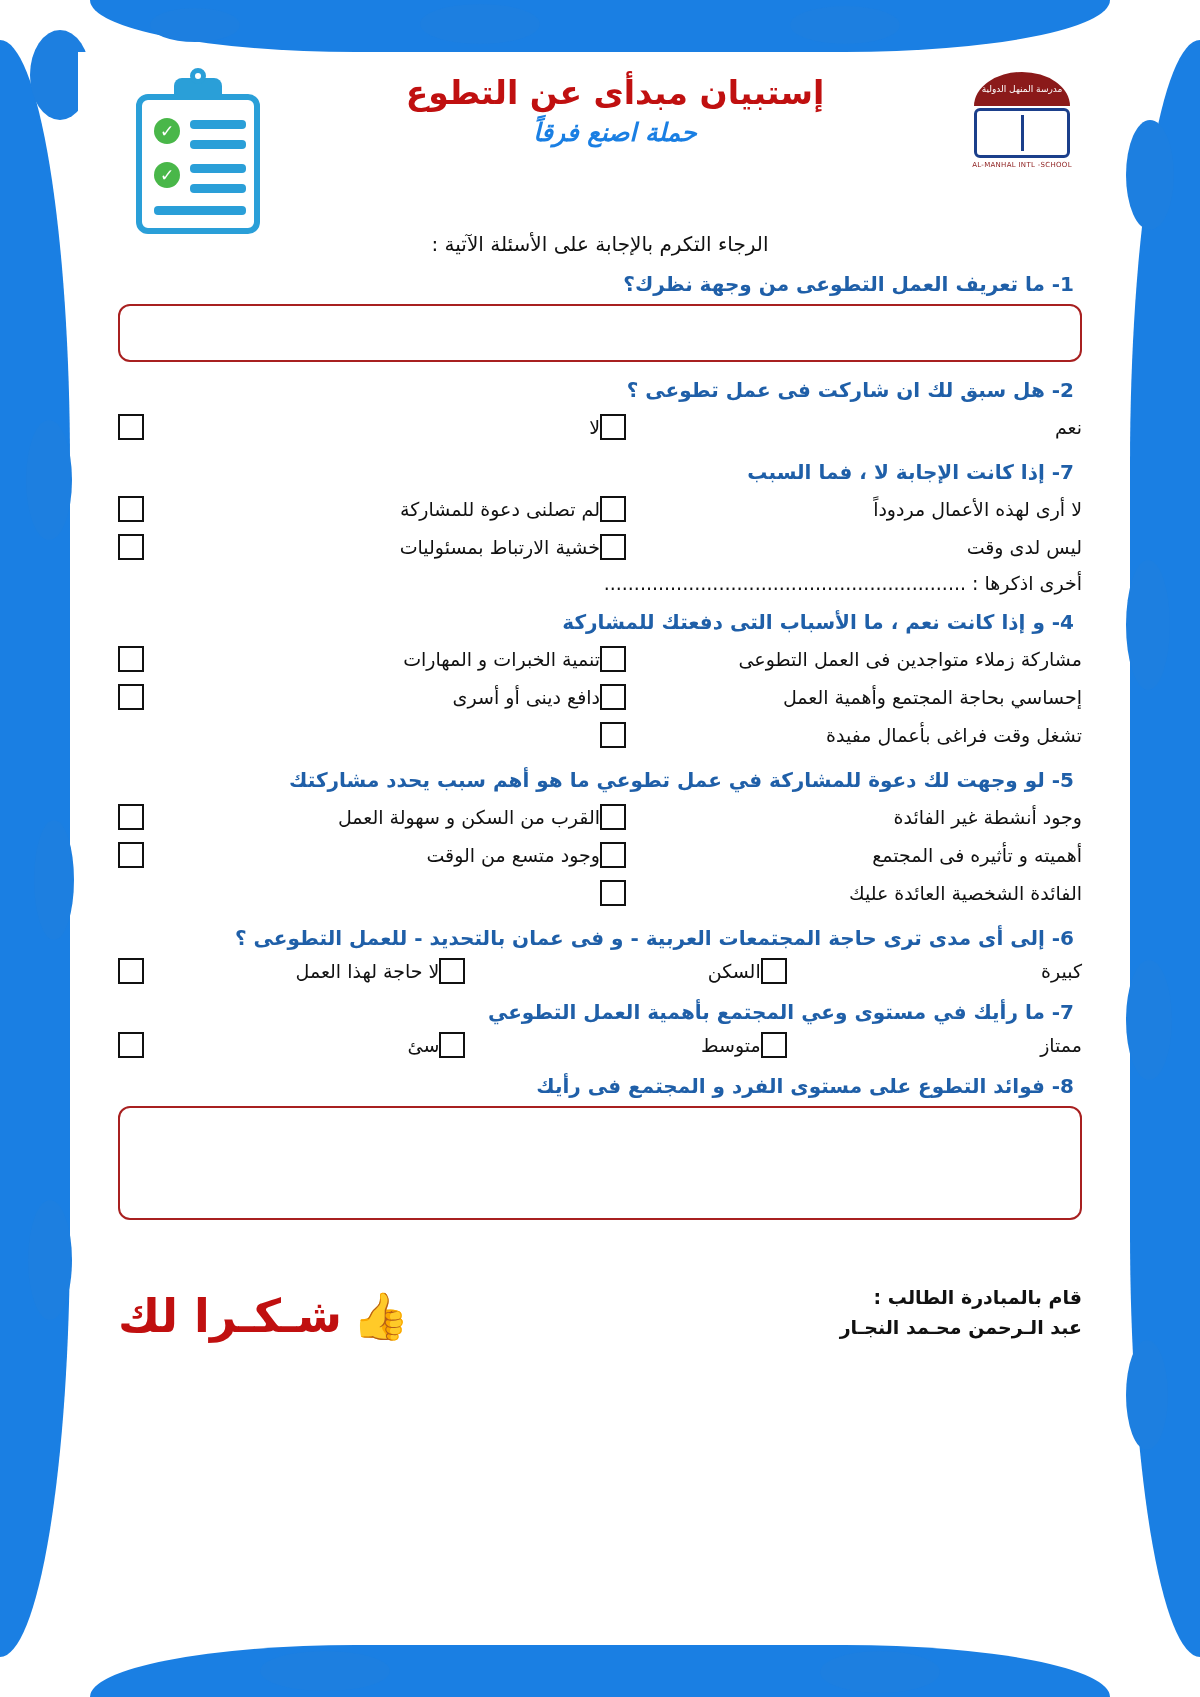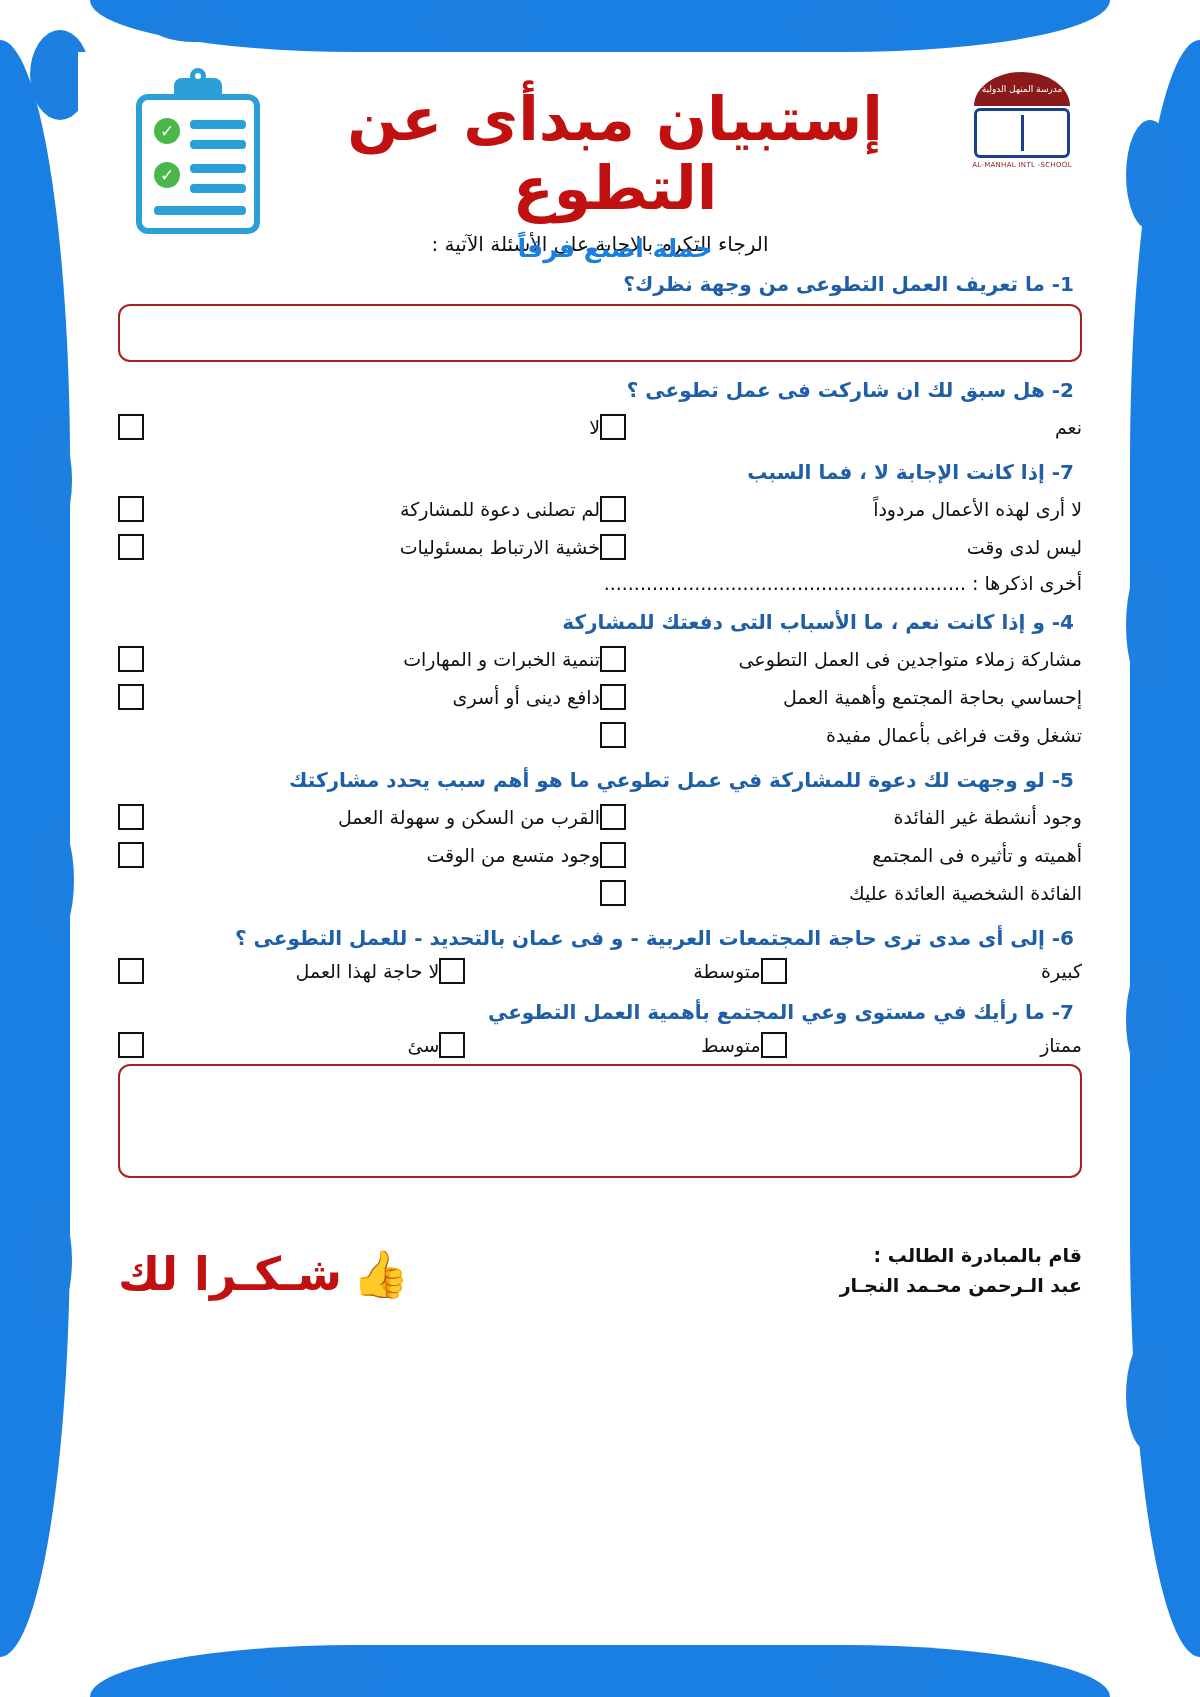--- a/index.html
+++ b/index.html
@@ -177,31 +177,32 @@
   }
   .title-area {
     position: absolute;
     left: 150px;
     right: 120px;
     top: 6px;
     text-align: center;
   }
   .main-title {
     color: #c01010;
-    font-size: 60px;
+    font-size: 33px;
     font-weight: bold;
     letter-spacing: 1px;
-    margin: 11px;
+    margin: 0;
     line-height: 1.15;
   }
   .sub-title {
     color: #1a7fe3;
     font-size: 25px;
     font-weight: bold;
     margin: 6px 0 0 0;
+    font-style: italic;
   }
   .instruction {
     text-align: center;
     font-size: 20px;
     margin: 4px 0 8px 0;
     color: #111;
   }
 
   
   .q {
@@ -456,21 +457,21 @@
     <div class="opt"></div>
   </div>
 
   <div class="q">6- إلى أى مدى ترى حاجة المجتمعات العربية - و فى عمان بالتحديد - للعمل التطوعى  ؟</div>
   <div class="opt3">
     <div class="cell">
       <span class="lbl">كبيرة</span>
       <span class="chk"></span>
     </div>
     <div class="cell">
-      <span class="lbl">متوسطة</span>
+      <span class="lbl">السكن</span>
       <span class="chk"></span>
     </div>
     <div class="cell">
       <span class="lbl">لا حاجة لهذا العمل</span>
       <span class="chk"></span>
     </div>
   </div>
 
   <div class="q">7- ما رأيك في مستوى وعي المجتمع بأهمية العمل التطوعي</div>
   <div class="opt3">
@@ -481,20 +482,21 @@
     <div class="cell">
       <span class="lbl">متوسط</span>
       <span class="chk"></span>
     </div>
     <div class="cell">
       <span class="lbl">سئ</span>
       <span class="chk"></span>
     </div>
   </div>
 
+  <div class="q">8- فوائد التطوع على مستوى الفرد و المجتمع فى رأيك</div>
   <div class="answer-box tall"></div>
 
   <div class="footer">
     <div class="credit">
       <div>قام بالمبادرة الطالب :</div>
       <div>عبد الـرحمن محـمد النجـار</div>
     </div>
     <div class="thanks-wrap">
       <span class="thumb">👍</span>
       <span class="thanks">شـكـرا لك</span>

